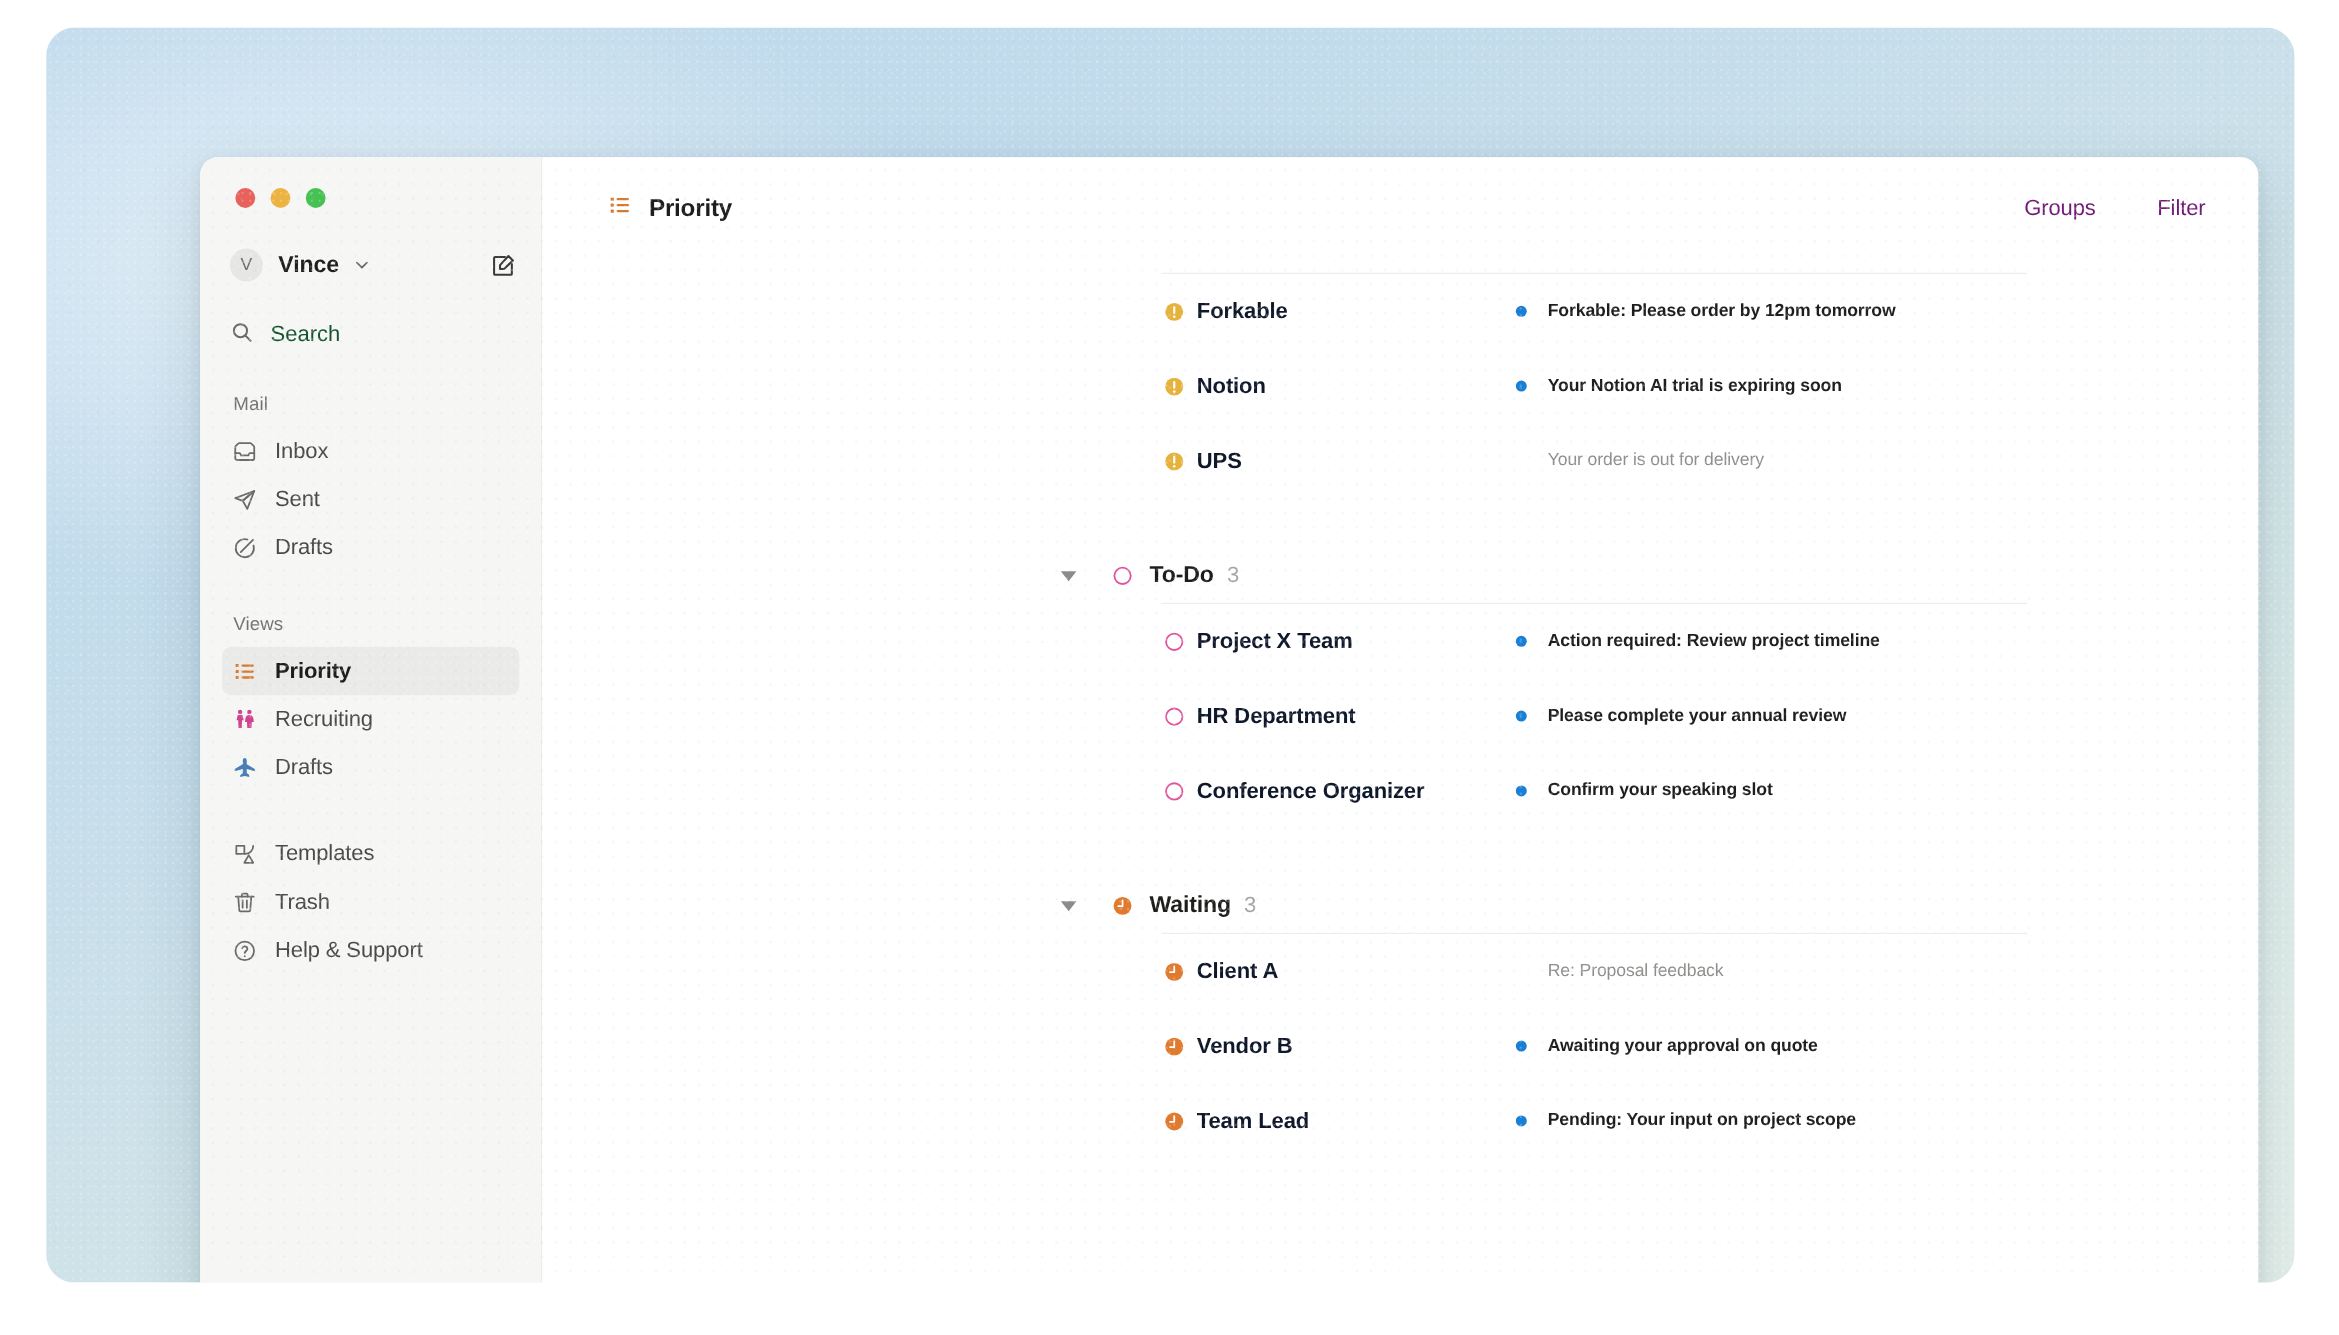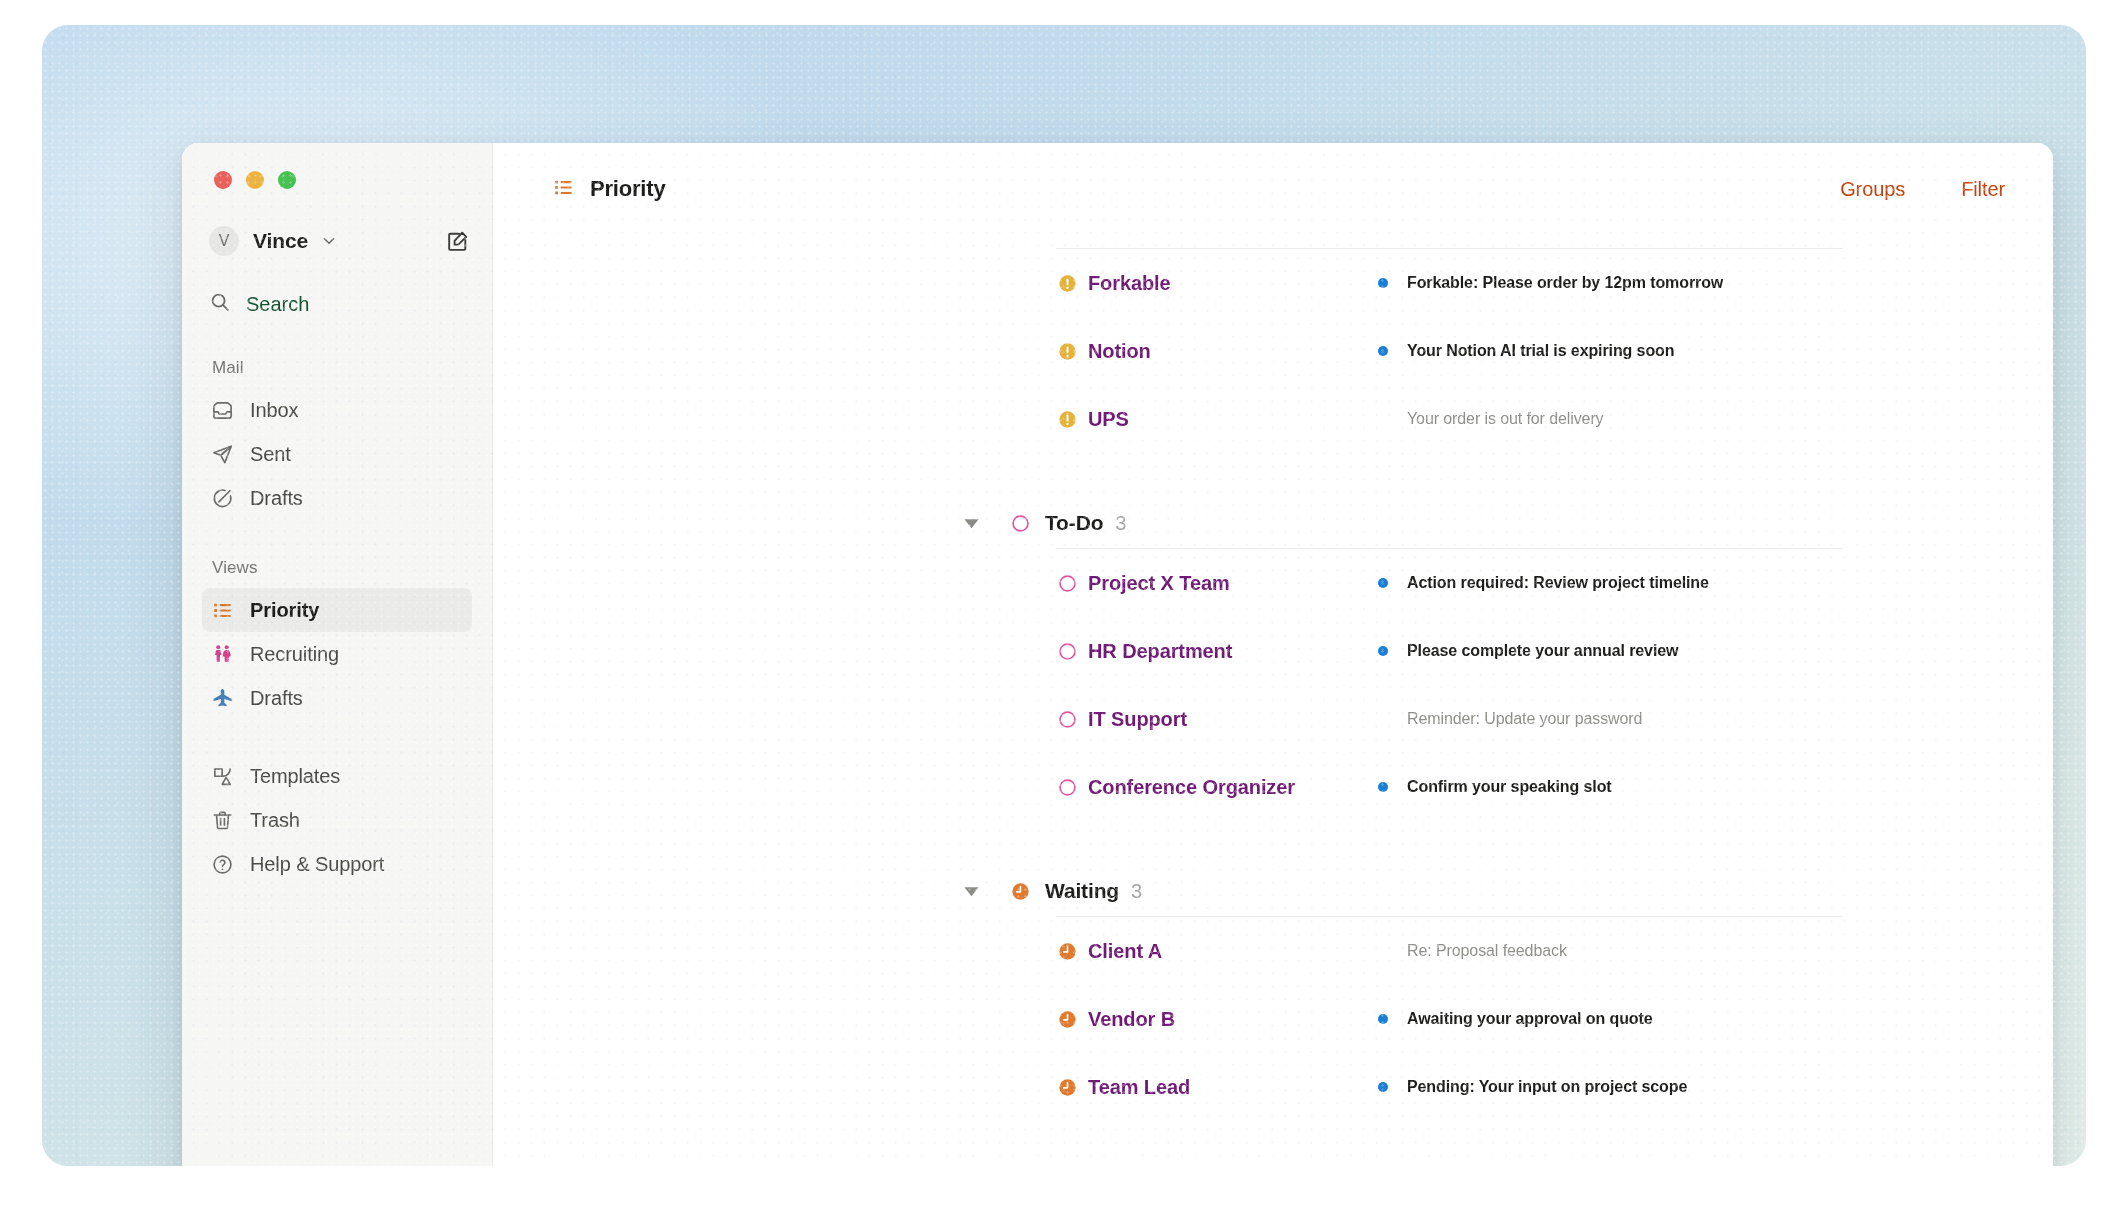--- a/index.html
+++ b/index.html
@@ -164,21 +164,21 @@
   .view-title {
     font-size: 22px;
     font-weight: 700;
     color: #1d1d1b;
     margin-left: 16px;
     letter-spacing: -0.2px;
   }
   .header-actions { margin-left: auto; display: flex; align-items: center; gap: 56px; }
   .header-action {
     font-size: 20px;
-    color: #c2410c;
+    color: #701a75;
     letter-spacing: -0.1px;
   }
 
   
   #groups-scroll { padding: 0 0 0 0; }
 
   .group { margin-bottom: 58px; }
   .group:last-child { margin-bottom: 0; }
   .group-header-inner {
     display: flex;
@@ -218,21 +218,21 @@
   .row-icon {
     position: absolute;
     margin-left: -0px;
     width: 22px; height: 22px;
     display: flex; align-items: center; justify-content: center;
     flex: 0 0 22px;
   }
   .row-sender {
     font-size: 20px;
     font-weight: 700;
-    color: #701a75;
+    color: #0f172a;
     margin-left: 32px;
     width: 290px;
     flex: 0 0 290px;
     letter-spacing: -0.1px;
     white-space: nowrap;
   }
   .unread-dot-slot {
     width: 22px;
     flex: 0 0 22px;
     display: flex;
@@ -509,30 +509,20 @@
                   <circle cx="12" cy="12" r="8.5" fill="none" stroke="#e0549c" stroke-width="1.9"></circle>
                 </svg>
             </span>
             <span class="row-sender">HR Department</span>
             <span class="unread-dot-slot">
                 <span class="unread-dot"></span>
               </span>
             <span class="row-subject unread">Please complete your annual review</span>
           </div>
 
-          <div class="row">
-            <span class="row-icon">
-              <svg width="21" height="21" viewBox="0 0 24 24">
-                  <circle cx="12" cy="12" r="8.5" fill="none" stroke="#e0549c" stroke-width="1.9"></circle>
-                </svg>
-            </span>
-            <span class="row-sender">IT Support</span>
-            <span class="unread-dot-slot"></span>
-            <span class="row-subject read">Reminder: Update your password</span>
-          </div>
 
           <div class="row">
             <span class="row-icon">
               <svg width="21" height="21" viewBox="0 0 24 24">
                   <circle cx="12" cy="12" r="8.5" fill="none" stroke="#e0549c" stroke-width="1.9"></circle>
                 </svg>
             </span>
             <span class="row-sender">Conference Organizer</span>
             <span class="unread-dot-slot">
                 <span class="unread-dot"></span>

